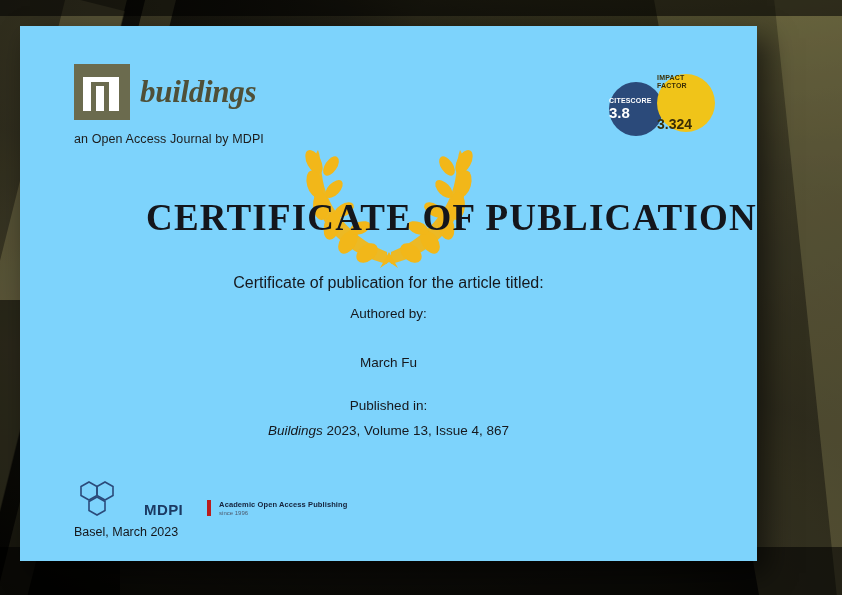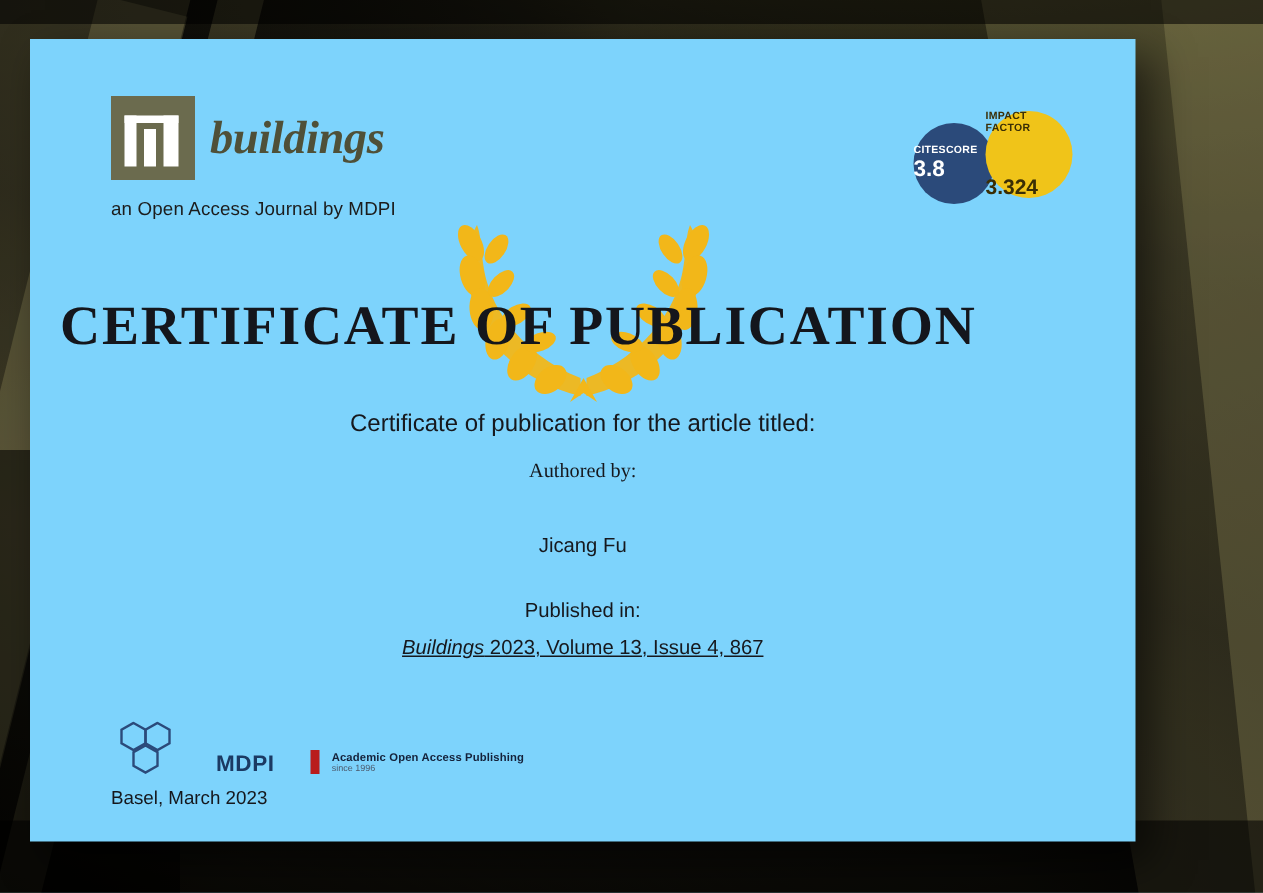--- a/index.html
+++ b/index.html
@@ -143,21 +143,21 @@
     top: 118px;
     transform: translateX(-50%);
     width: 210px;
     height: 125px;
   }
   .cert-title {
     position: absolute;
     left: 0;
     right: 0;
     top: 170px;
-    text-align: left;
+    text-align: right;
     font-family: "Liberation Serif", serif;
     font-weight: bold;
     font-size: 37px;
     letter-spacing: 1.2px;
     color: #14161c;
     margin-left: 20px;
   }
 
   
   .body-block {
@@ -172,37 +172,35 @@
     font-size: 16px;
     margin-bottom: 14px;
   }
   .line-article {
     font-size: 13.5px;
     margin-bottom: 26px;
   }
   .line-label {
     font-size: 13.5px;
     margin-bottom: 11px;
-    font-family: Liberation Serif, serif;
   }
   .line-authors {
     font-size: 13.5px;
     line-height: 1.55;
     margin-bottom: 24px;
     max-width: 620px;
     margin-left: auto;
     margin-right: auto;
   }
   .line-pub-label {
     font-size: 13.5px;
     margin-bottom: 10px;
   }
   .line-pub {
     font-size: 13.5px;
-    text-decoration: underline;
   }
   .line-pub .jrnl {
     font-style: italic;
   }
 
   
   .mdpi-footer {
     position: absolute;
     left: 52px;
     bottom: 40px;
@@ -225,21 +223,21 @@
   .mdpi-word {
     font-family: "Liberation Sans", sans-serif;
     font-weight: bold;
     font-size: 15px;
     color: #1b3a63;
     letter-spacing: 0.4px;
     line-height: 1;
     margin-top: 16px;
   }
   .mdpi-tag {
-    border-left: 6px solid #b91c1c;
+    border-left: 4px solid #b91c1c;
     padding-left: 8px;
     margin-top: 14px;
   }
   .mdpi-tag .t1 {
     font-size: 7.5px;
     font-weight: bold;
     color: #14213a;
     letter-spacing: 0.1px;
   }
   .mdpi-tag .t2 {
@@ -332,21 +330,21 @@
   </div>
 
   <div class="cert-title">CERTIFICATE OF PUBLICATION</div>
 
   <div class="body-block">
     <div class="line-intro">Certificate of publication for the article titled:</div>
 
     <div class="line-label">Authored by:</div>
     <div class="line-authors">
       <br>
-      <span>Jicang Fu</span>
+      <span>March Fu</span>
     </div>
 
     <div class="line-pub-label">Published in:</div>
     <div class="line-pub">
       <span class="jrnl">Buildings</span><span> 2023, Volume 13, Issue 4, 867</span>
     </div>
   </div>
 
   <div class="mdpi-footer">
     <div class="mdpi-row">

